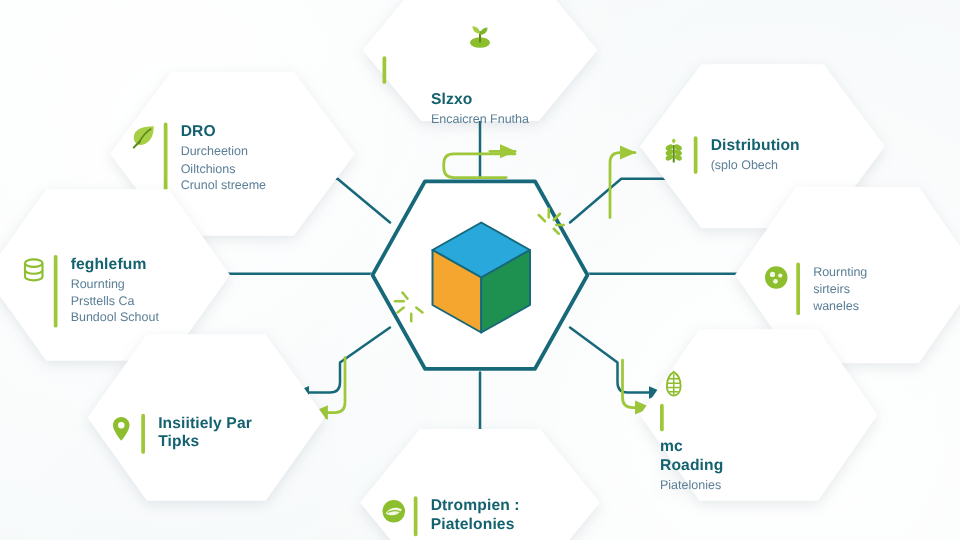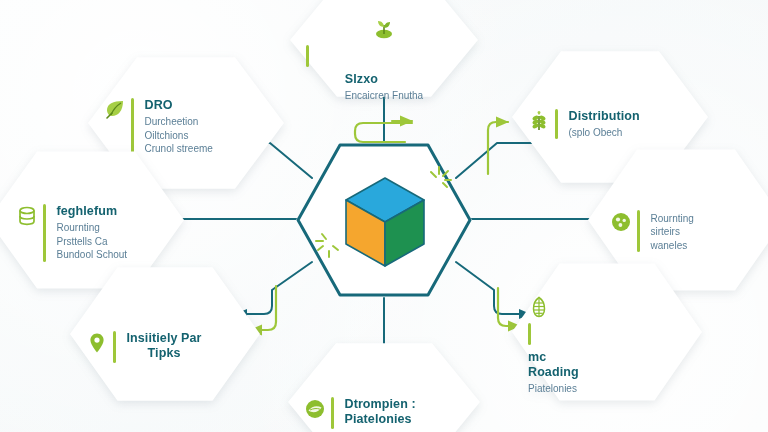--- a/index.html
+++ b/index.html
@@ -278,21 +278,21 @@
       <div class="node-text">
         <div class="node-sub">Rournting
 sirteirs
 waneles</div>
       </div>
     </div>
   </div>
 
   <div class="hexnode" style="left:70px;top:266px;width:190px;height:136px;">
     <div class="hexshape"></div>
-    <div class="hexinner" style="padding-top:26px;text-align:center;">
+    <div class="hexinner" style="padding-top:26px;">
       <div class="node-icon">
         <svg viewBox="0 0 22 22">
           <path d="M11 1.5 C7.3 1.5 4.4 4.4 4.4 8.1 C4.4 13 11 20.5 11 20.5 C11 20.5 17.6 13 17.6 8.1 C17.6 4.4 14.7 1.5 11 1.5 Z" fill="#8dbe2e"></path>
           <circle cx="11" cy="8.1" r="2.6" fill="#ffffff"></circle>
         </svg>
       </div>
       <div class="accentbar"></div>
       <div class="node-text">
         <div class="node-title">Insiitiely Par
 Tipks</div>

